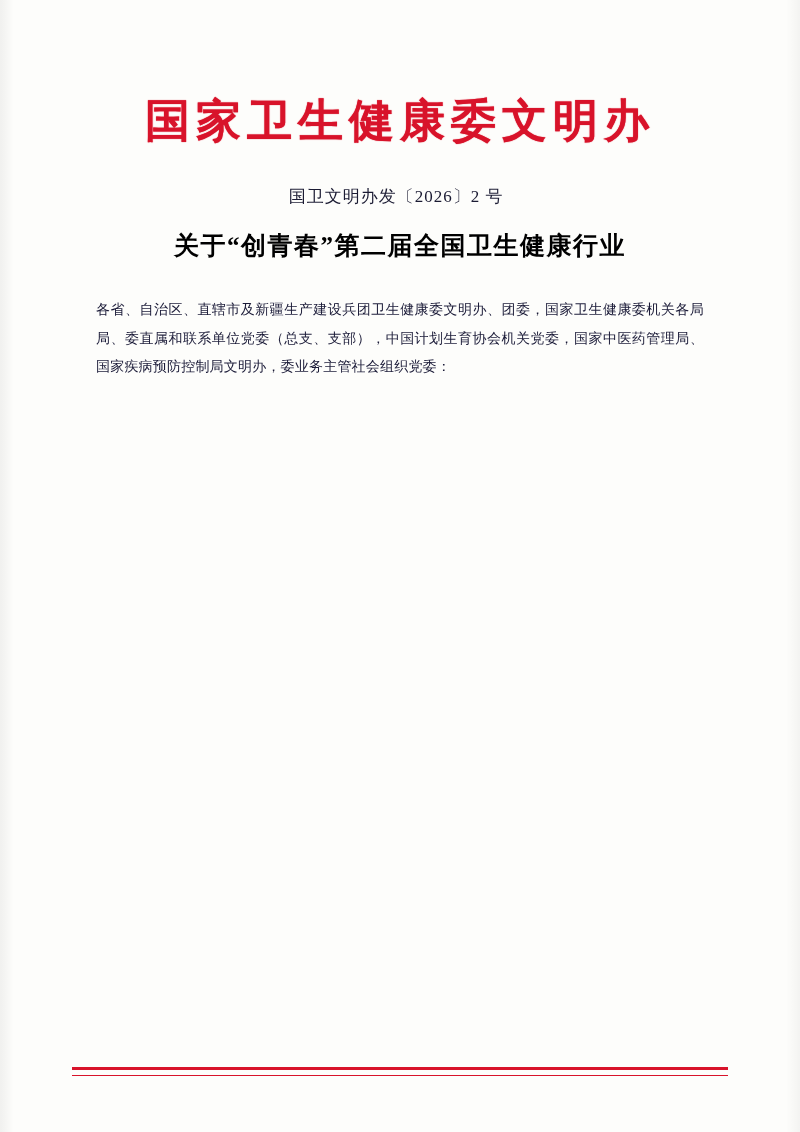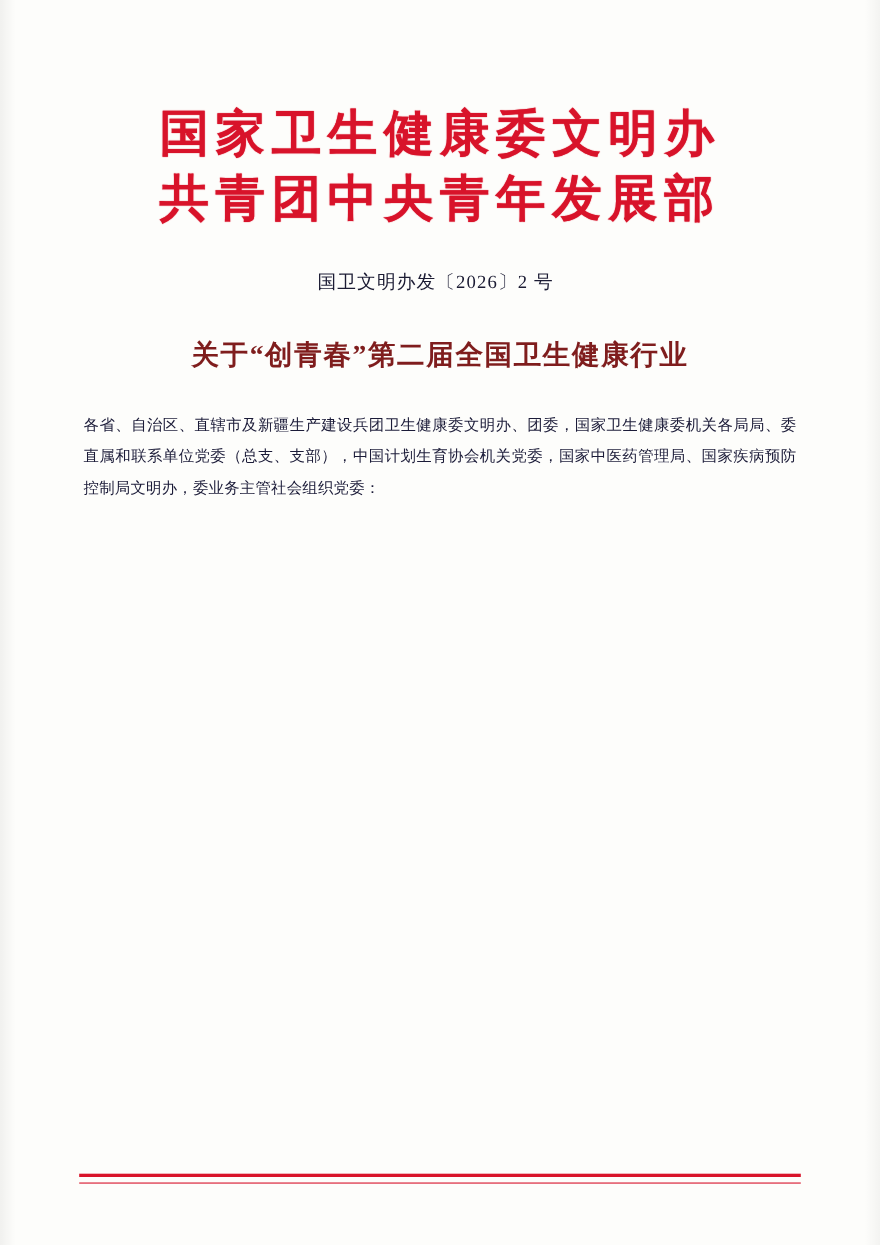--- a/index.html
+++ b/index.html
@@ -14,21 +14,21 @@
     color: #1a1a2e;
     position: relative;
     overflow: hidden;
   }
   .page {
     position: relative;
     width: 800px;
     height: 1132px;
     background: #fdfdfb;
     box-sizing: border-box;
-    padding: 0 76px;
+    padding: 0 96px;
   }
 
   
   .letterhead {
     padding-top: 92px;
     text-align: center;
   }
   .letterhead-line {
     color: #d8132a;
     font-family: "Liberation Serif", "DejaVu Serif", serif;
@@ -45,23 +45,23 @@
     margin-top: 34px;
     text-align: center;
     font-size: 17px;
     letter-spacing: 1px;
     color: #1b1b33;
     padding-right: 8px;
   }
 
   
   .doc-title {
-    margin-top: 34px;
+    margin-top: 16px;
     text-align: center;
-    color: #7f1d1d;
+    color: #000000;
     font-weight: bold;
     font-size: 25px;
     line-height: 1.75;
     letter-spacing: 1.5px;
   }
   .doc-title div { white-space: nowrap; }
 
   
   .body-text {
     margin-top: 28px;
@@ -111,21 +111,20 @@
 </head>
 <body>
 
 <div class="page">
 
   <div class="scan-edge-left"></div>
   <div class="scan-edge-right"></div>
 
   <div class="letterhead">
     <div class="letterhead-line">国家卫生健康委文明办</div>
-    <div class="letterhead-line">共青团中央青年发展部</div>
   </div>
 
   <div class="doc-number">国卫文明办发〔2026〕2 号</div>
 
   <div class="doc-title">
     <div>关于“创青春”第二届全国卫生健康行业</div>
   </div>
 
   <div class="body-text">
     <p>各省、自治区、直辖市及新疆生产建设兵团卫生健康委文明办、团委，国家卫生健康委机关各局局、委直属和联系单位党委（总支、支部），中国计划生育协会机关党委，国家中医药管理局、国家疾病预防控制局文明办，委业务主管社会组织党委：</p>

